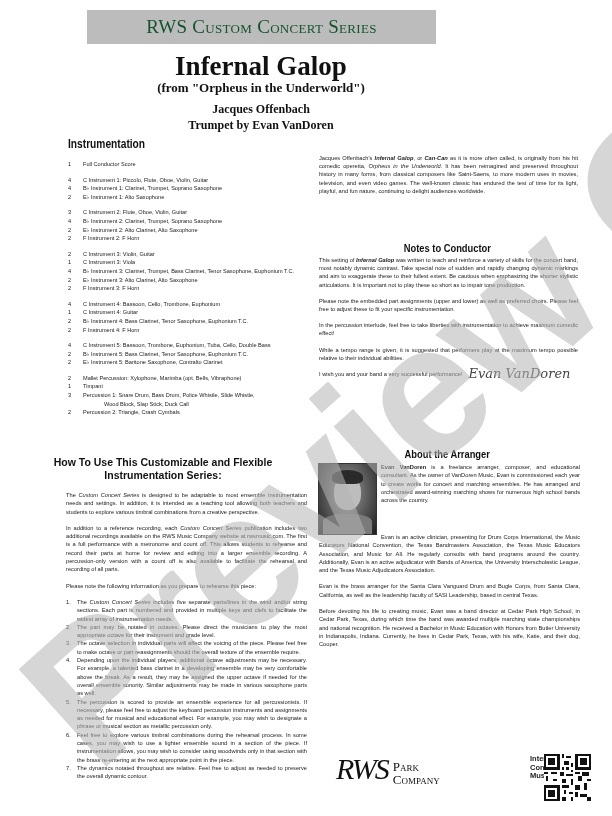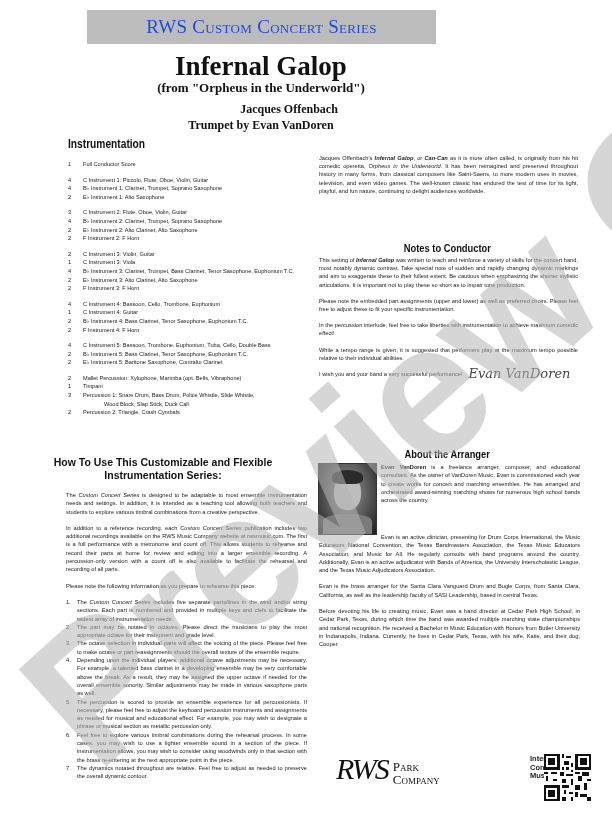--- a/index.html
+++ b/index.html
@@ -3,33 +3,33 @@
 <meta charset="utf-8">
 <style>
   html, body { margin: 0; padding: 0; background: #ffffff; }
   body { width: 612px; height: 816px; position: relative; overflow: hidden; color: #1a1a1a; }
   .page { position: absolute; left: 0; top: 0; width: 612px; height: 816px; }
 
   .series-bar {
     position: absolute; left: 87px; top: 10px; width: 349px; height: 34px;
     background: #bcbcbc; text-align: center;
     font-family: "Liberation Serif", serif; font-size: 19px; line-height: 34px;
-    color: #1d4ed8; font-variant: small-caps; letter-spacing: 0.3px;
+    color: #14532d; font-variant: small-caps; letter-spacing: 0.3px;
   }
   .title {
     position: absolute; left: 0; width: 522px; top: 50px; text-align: center;
     font-family: "Liberation Serif", serif; font-weight: bold; font-size: 27px; line-height: 32px; color: #111;
   }
   .subtitle {
     position: absolute; left: 0; width: 522px; top: 80px; text-align: center;
     font-family: "Liberation Serif", serif; font-weight: bold; font-size: 13px; color: #111;
   }
   .composer {
     position: absolute; left: 0; width: 522px; top: 102px; text-align: center;
-    font-family: "Liberation Serif", serif; font-weight: bold; font-size: 12px; color: #111; padding-left: 28px;
+    font-family: "Liberation Serif", serif; font-weight: bold; font-size: 12px; color: #111;
   }
   .arranger {
     position: absolute; left: 0; width: 522px; top: 118px; text-align: center;
     font-family: "Liberation Serif", serif; font-weight: bold; font-size: 12px; color: #111;
   }
 
   .h-sans {
     font-family: "Liberation Sans", sans-serif; font-weight: bold; font-size: 11.5px;
     transform: scaleX(0.85); transform-origin: left center; color: #111;
   }

